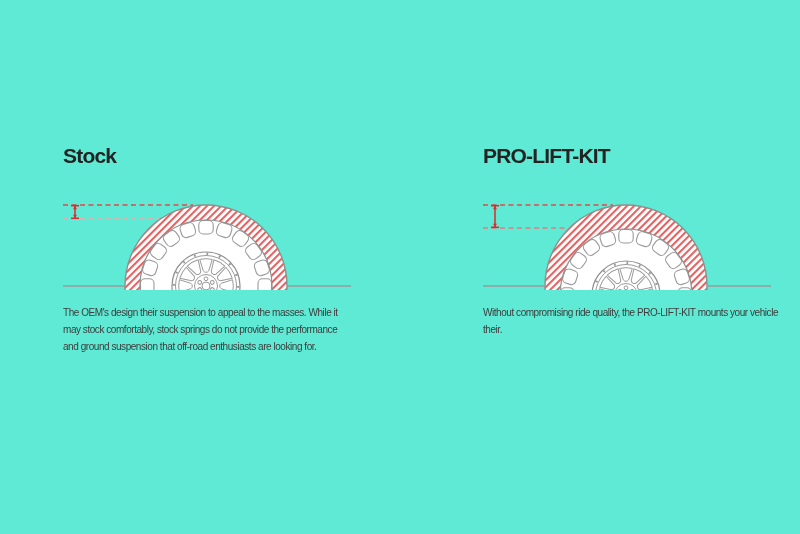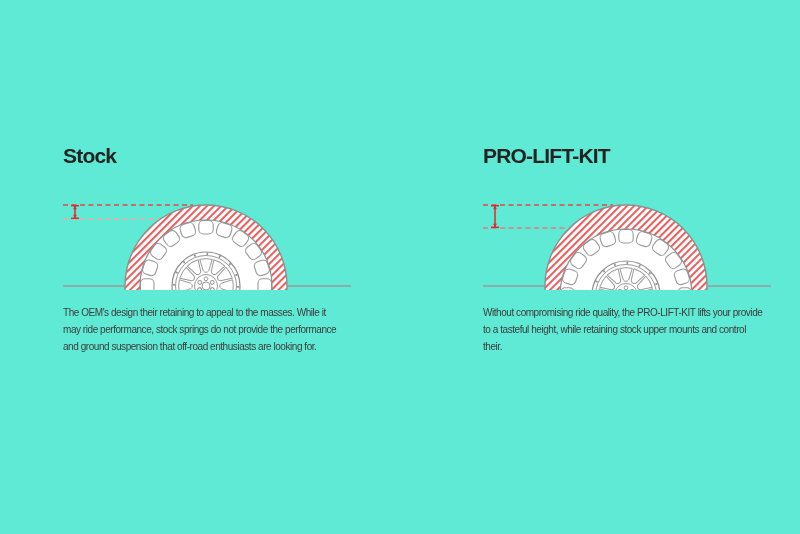--- a/index.html
+++ b/index.html
@@ -122,22 +122,22 @@
       <g class="dim">
         <line x1="8" y1="5.7" x2="16" y2="5.7"></line>
         <line x1="12" y1="5.7" x2="12" y2="18.3"></line>
         <line x1="8" y1="18.3" x2="16" y2="18.3"></line>
         <polygon points="12,5.7 10.1,9.2 13.9,9.2"></polygon>
         <polygon points="12,18.3 10.1,14.8 13.9,14.8"></polygon>
       </g>
     </svg>
 
     <div class="panel-desc">
-      <div class="desc-line">The OEM's design their retaining to appeal to the masses. While it</div>
-      <div class="desc-line">may ride performance, stock springs do not provide the performance</div>
+      <div class="desc-line">The OEM's design their suspension to appeal to the masses. While it</div>
+      <div class="desc-line">may stock comfortably, stock springs do not provide the performance</div>
       <div class="desc-line">and ground suspension that off-road enthusiasts are looking for.</div>
     </div>
   </section>
 
   <section class="panel right">
     <h2 class="panel-title">PRO-LIFT-KIT</h2>
 
     <svg class="diagram" width="300" height="92" viewBox="0 0 300 92">
       <g clip-path="url(#clipA)">
         <path class="hatch" fill-rule="evenodd" d="M62 86a81 81 0 1 0 162 0a81 81 0 1 0 -162 0ZM77 95a66 66 0 1 0 132 0a66 66 0 1 0 -132 0Z"></path>
@@ -151,19 +151,18 @@
       <g class="dim">
         <line x1="8" y1="5.7" x2="16" y2="5.7"></line>
         <line x1="12" y1="5.7" x2="12" y2="27.3"></line>
         <line x1="8" y1="27.3" x2="16" y2="27.3"></line>
         <polygon points="12,5.7 10.1,9.2 13.9,9.2"></polygon>
         <polygon points="12,27.3 10.1,23.8 13.9,23.8"></polygon>
       </g>
     </svg>
 
     <div class="panel-desc">
-      <div class="desc-line">Without compromising ride quality, the PRO-LIFT-KIT lifts your provide</div>
-      <div class="desc-line">to a tasteful height, while retaining stock upper mounts and control</div>
+      <div class="desc-line">Without compromising ride quality, the PRO-LIFT-KIT mounts your vehicle</div>
       <div class="desc-line">their.</div>
     </div>
   </section>
 
 </div>
 
 </body></html>

